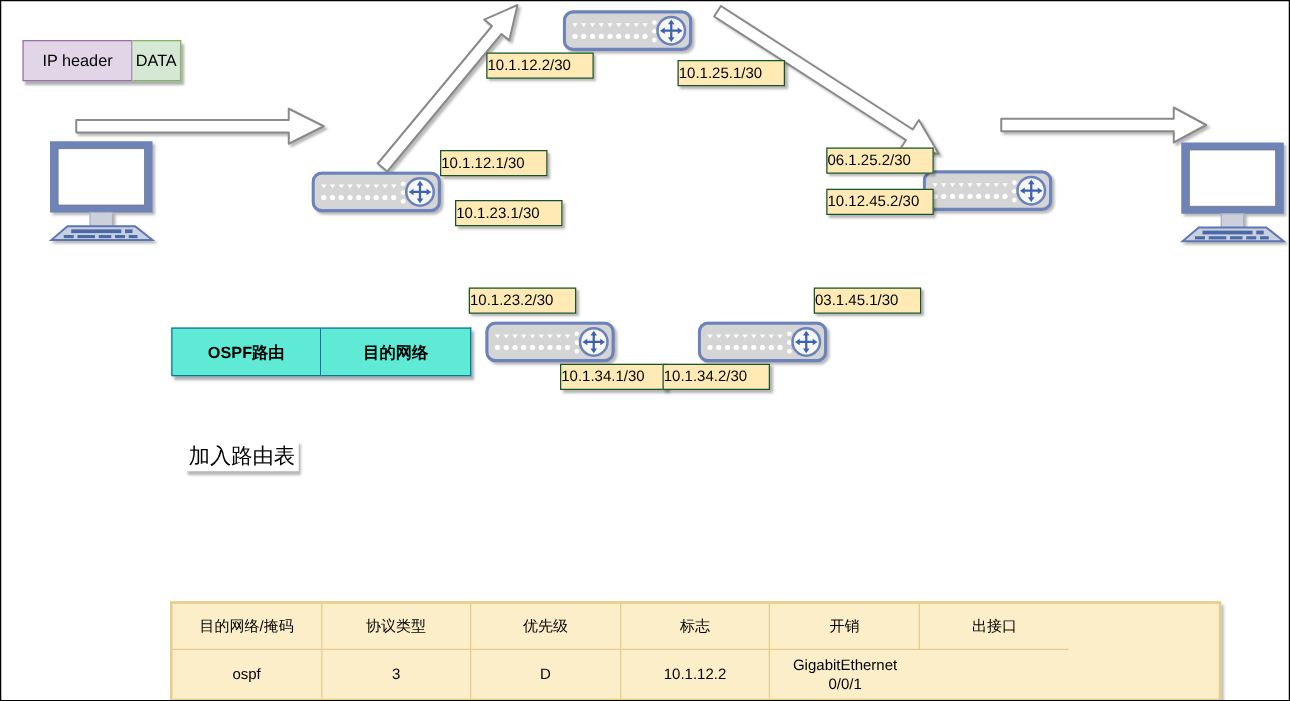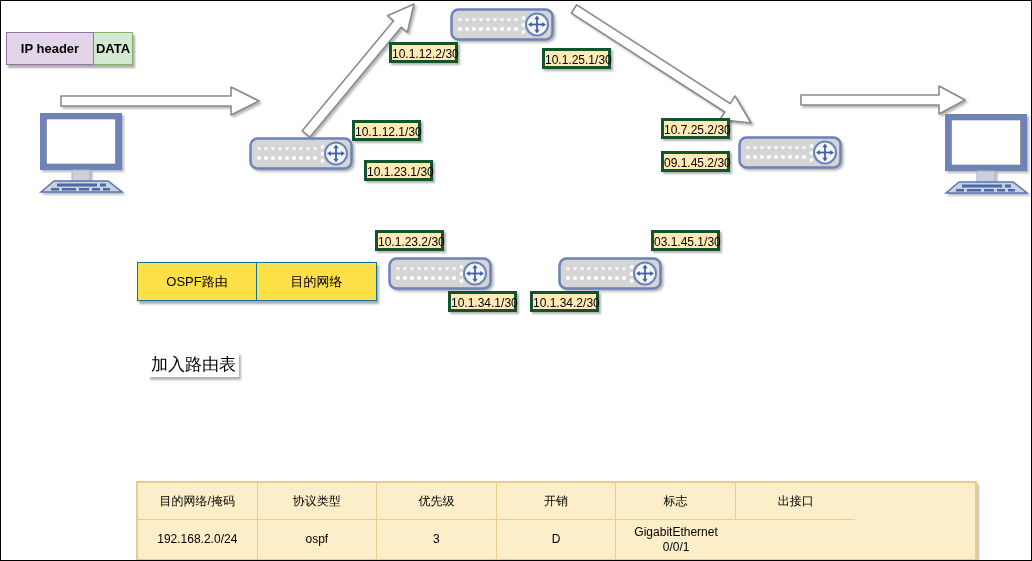--- a/index.html
+++ b/index.html
@@ -2,35 +2,35 @@
 <html><head>
 <meta charset="utf-8">
 <style>
   html,body{margin:0;padding:0;background:#fff;}
   .canvas{
     position:relative;width:1032px;height:561px;box-sizing:border-box;
     border:1px solid #000;background:#ffffff;overflow:hidden;
     font-family:"Liberation Sans", sans-serif;color:#000;
   }
   
-  .packet{position:absolute;left:5px;top:31px;display:flex;box-shadow:2px 3px 2px rgba(0,0,0,.32);font-weight:bold;}
+  .packet{position:absolute;left:17px;top:31px;display:flex;box-shadow:2px 3px 2px rgba(0,0,0,.32);}
   .packet .cell{height:33px;box-sizing:border-box;display:flex;align-items:center;justify-content:center;font-size:13px;}
   .cell-iph{width:88px;background:#e1d5e7;border:1px solid #9673a6;}
   .cell-data{width:39px;background:#d5e8d4;border:1px solid #82b366;border-left:none;}
   
   .ip-label{
-    position:absolute;width:69px;height:21px;box-sizing:border-box;
-    background:#ffeab6;border:3px solid #14532d;
-    font-size:12px;line-height:19px;text-align:right;
+    position:absolute;width:86px;height:21px;box-sizing:border-box;
+    background:#ffeab6;border:1px solid #14532d;
+    font-size:12px;line-height:19px;text-align:left;
     box-shadow:2px 2px 2px rgba(0,0,0,.3);
   }
   
   .legend{position:absolute;left:136px;top:261px;display:flex;box-shadow:2px 3px 2px rgba(0,0,0,.32);}
-  .legend .cell{width:120px;height:39px;box-sizing:border-box;background:#fde047;border:1px solid #10739e;
-    display:flex;align-items:center;justify-content:center;font-size:13px;}
+  .legend .cell{width:120px;height:39px;box-sizing:border-box;background:#5eead4;border:1px solid #10739e;
+    display:flex;align-items:center;justify-content:center;font-size:13px;font-weight:bold;}
   .legend .cell + .cell{border-left:none;}
   
   .note{position:absolute;left:147px;top:351px;background:#fff;padding:1px 3px;font-size:17px;
     box-shadow:2px 3px 2px rgba(0,0,0,.3);}
   
   svg.shape{position:absolute;filter:drop-shadow(2px 2px 1px rgba(0,0,0,.28));}
   
   .rt{position:absolute;left:135px;top:480px;width:841px;box-sizing:border-box;
     border:2px solid #e8cc8c;background:#fceec9;box-shadow:2px 3px 2px rgba(0,0,0,.25);}
   .rt .row{display:grid;grid-template-columns:repeat(7,1fr);}
@@ -141,45 +141,45 @@
       <use href="#router-shape"></use>
     </svg>
   <svg class="shape" style="left:557px;top:256px" width="104" height="34" viewBox="0 0 104 34">
       <use href="#router-shape"></use>
     </svg>
 
   <div class="ip-label" style="left:388px;top:41px">10.1.12.2/30</div>
   <div class="ip-label" style="left:541px;top:47px">10.1.25.1/30</div>
   <div class="ip-label" style="left:351px;top:119px">10.1.12.1/30</div>
   <div class="ip-label" style="left:363px;top:159px">10.1.23.1/30</div>
-  <div class="ip-label" style="left:660px;top:117px">10.7.25.2/30</div>
-  <div class="ip-label" style="left:660px;top:150px">09.1.45.2/30</div>
+  <div class="ip-label" style="left:660px;top:117px">06.1.25.2/30</div>
+  <div class="ip-label" style="left:660px;top:150px">10.12.45.2/30</div>
   <div class="ip-label" style="left:374px;top:229px">10.1.23.2/30</div>
   <div class="ip-label" style="left:650px;top:229px">03.1.45.1/30</div>
   <div class="ip-label" style="left:447px;top:290px">10.1.34.1/30</div>
   <div class="ip-label" style="left:529px;top:290px">10.1.34.2/30</div>
 
   <div class="legend">
     <div class="cell">OSPF路由</div>
     <div class="cell">目的网络</div>
   </div>
 
   <div class="note">加入路由表</div>
 
   <div class="rt">
     <div class="row row-head">
       <div class="cell">目的网络/掩码</div>
       <div class="cell">协议类型</div>
       <div class="cell">优先级</div>
+      <div class="cell">标志</div>
       <div class="cell">开销</div>
-      <div class="cell">标志</div>
       <div class="cell">出接口</div>
     </div>
     <div class="row row-data">
-      <div class="cell">192.168.2.0/24</div>
       <div class="cell">ospf</div>
       <div class="cell">3</div>
       <div class="cell">D</div>
+      <div class="cell">10.1.12.2</div>
       <div class="cell">GigabitEthernet 0/0/1</div>
     </div>
   </div>
 
 </div>
 
 </body></html>

